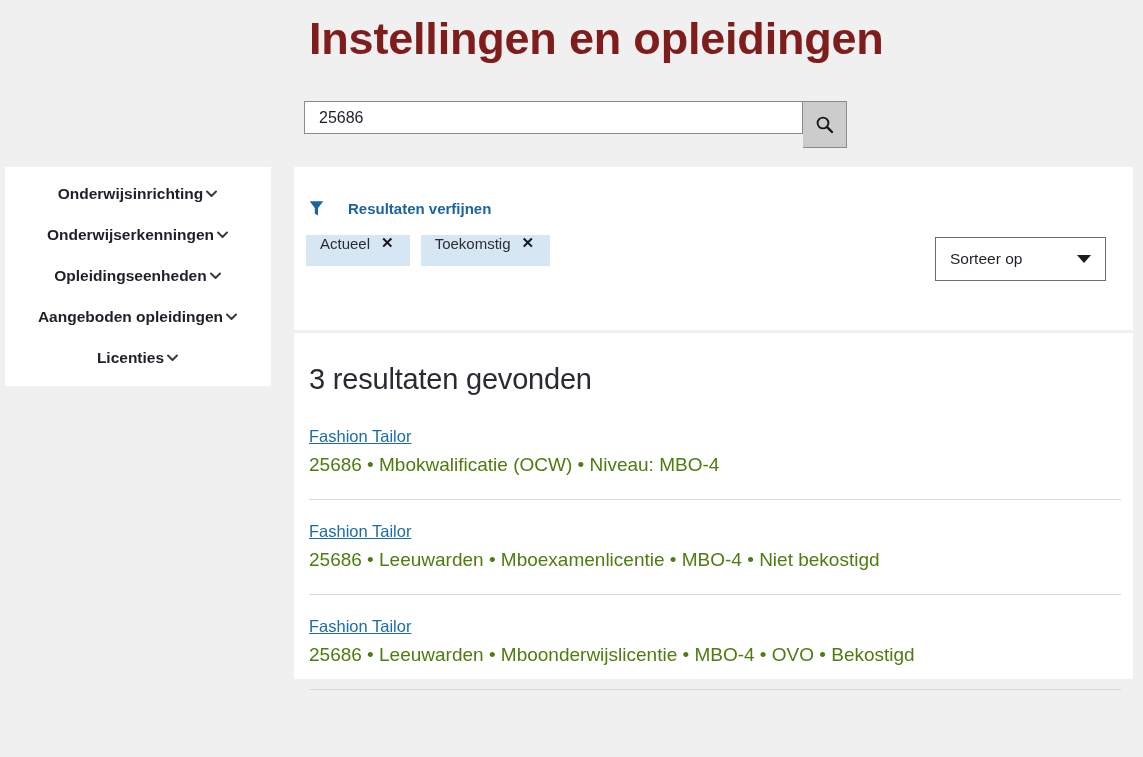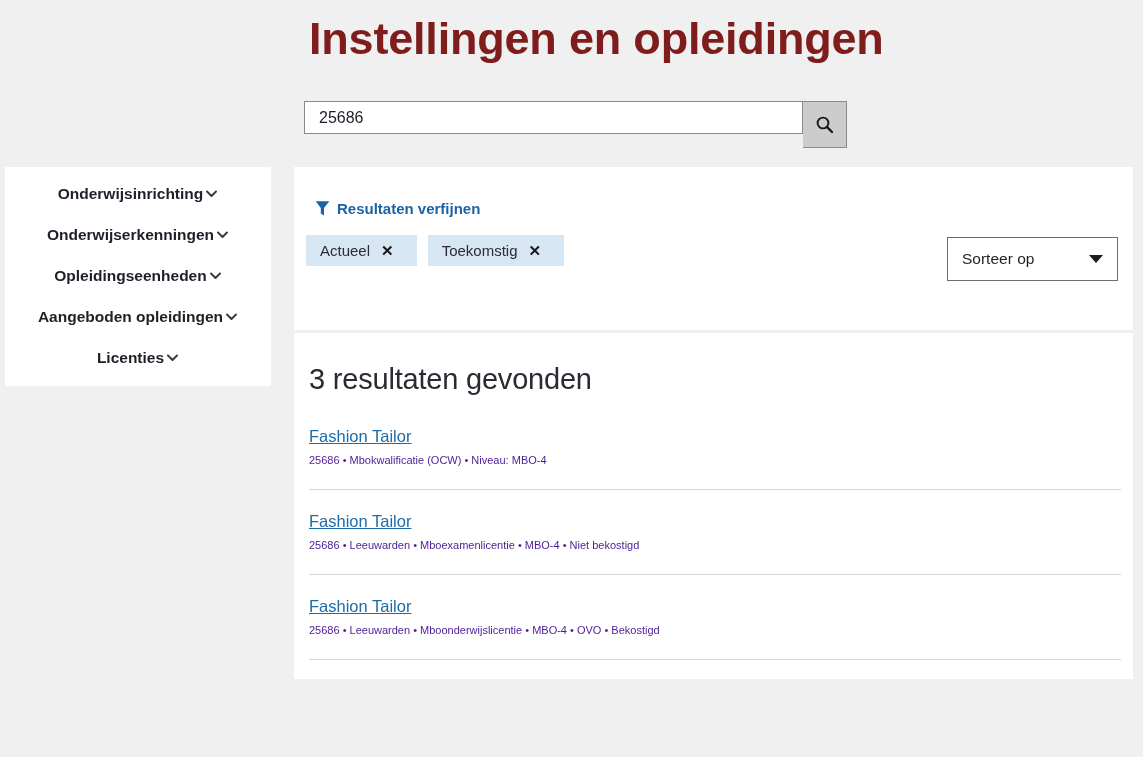--- a/index.html
+++ b/index.html
@@ -104,25 +104,25 @@
     top: 167px;
     height: 163px;
   }
   .results-panel {
     top: 333px;
     height: 346px;
   }
 
   .refine-row {
     position: absolute;
-    left: 21px;
+    left: 15px;
     top: 33px;
     display: flex;
     align-items: center;
-    gap: 7px;
+    gap: 24px;
     cursor: pointer;
     text-align: center;
   }
   .funnel-icon { width: 15px; height: 17px; display: block; }
   .refine-label {
     color: #1b63a5;
     font-size: 15px;
     font-weight: bold;
     white-space: nowrap;
   }
@@ -131,23 +131,23 @@
     position: absolute;
     left: 12px;
     top: 68px;
     display: flex;
     gap: 11px;
   }
   .chip {
     background: #d7e6f3;
     height: 31px;
     display: flex;
-    align-items: center;
+    align-items: flex-start;
     gap: 11px;
-    padding: 0 23px 0 14px;
+    padding: 0 16px 0 14px;
     font-size: 15px;
     color: #2c2c34;
     cursor: pointer;
     white-space: nowrap;
   }
   .chip-x {
     font-size: 15px;
     font-weight: bold;
     line-height: 1;
     color: #16161c;
@@ -159,21 +159,20 @@
     top: 70px;
     width: 171px;
     height: 44px;
     border: 1px solid #6d6d6d;
     background: #ffffff;
     display: flex;
     align-items: center;
     justify-content: space-between;
     padding: 0 14px 0 14px;
     cursor: pointer;
-    margin-left: 12px;
   }
   .sort-label { font-size: 15.5px; color: #1f1f28; }
   .caret {
     width: 0; height: 0;
     border-left: 7px solid transparent;
     border-right: 7px solid transparent;
     border-top: 8px solid #1b1b22;
   }
 
   
@@ -196,22 +195,22 @@
   .result-item { padding-bottom: 23px; }
   .result-link {
     display: inline-block;
     font-size: 16.5px;
     color: #1b6ca8;
     text-decoration: underline;
     cursor: pointer;
     margin-bottom: 8px;
   }
   .result-meta {
-    font-size: 11px;
-    color: #4c1d95;
+    font-size: 19px;
+    color: #4d7c0f;
     white-space: nowrap;
   }
   .divider {
     border-top: 1px solid #d8d8d8;
     margin-bottom: 22px;
   }
 </style>
 </head>
 <body>
 

